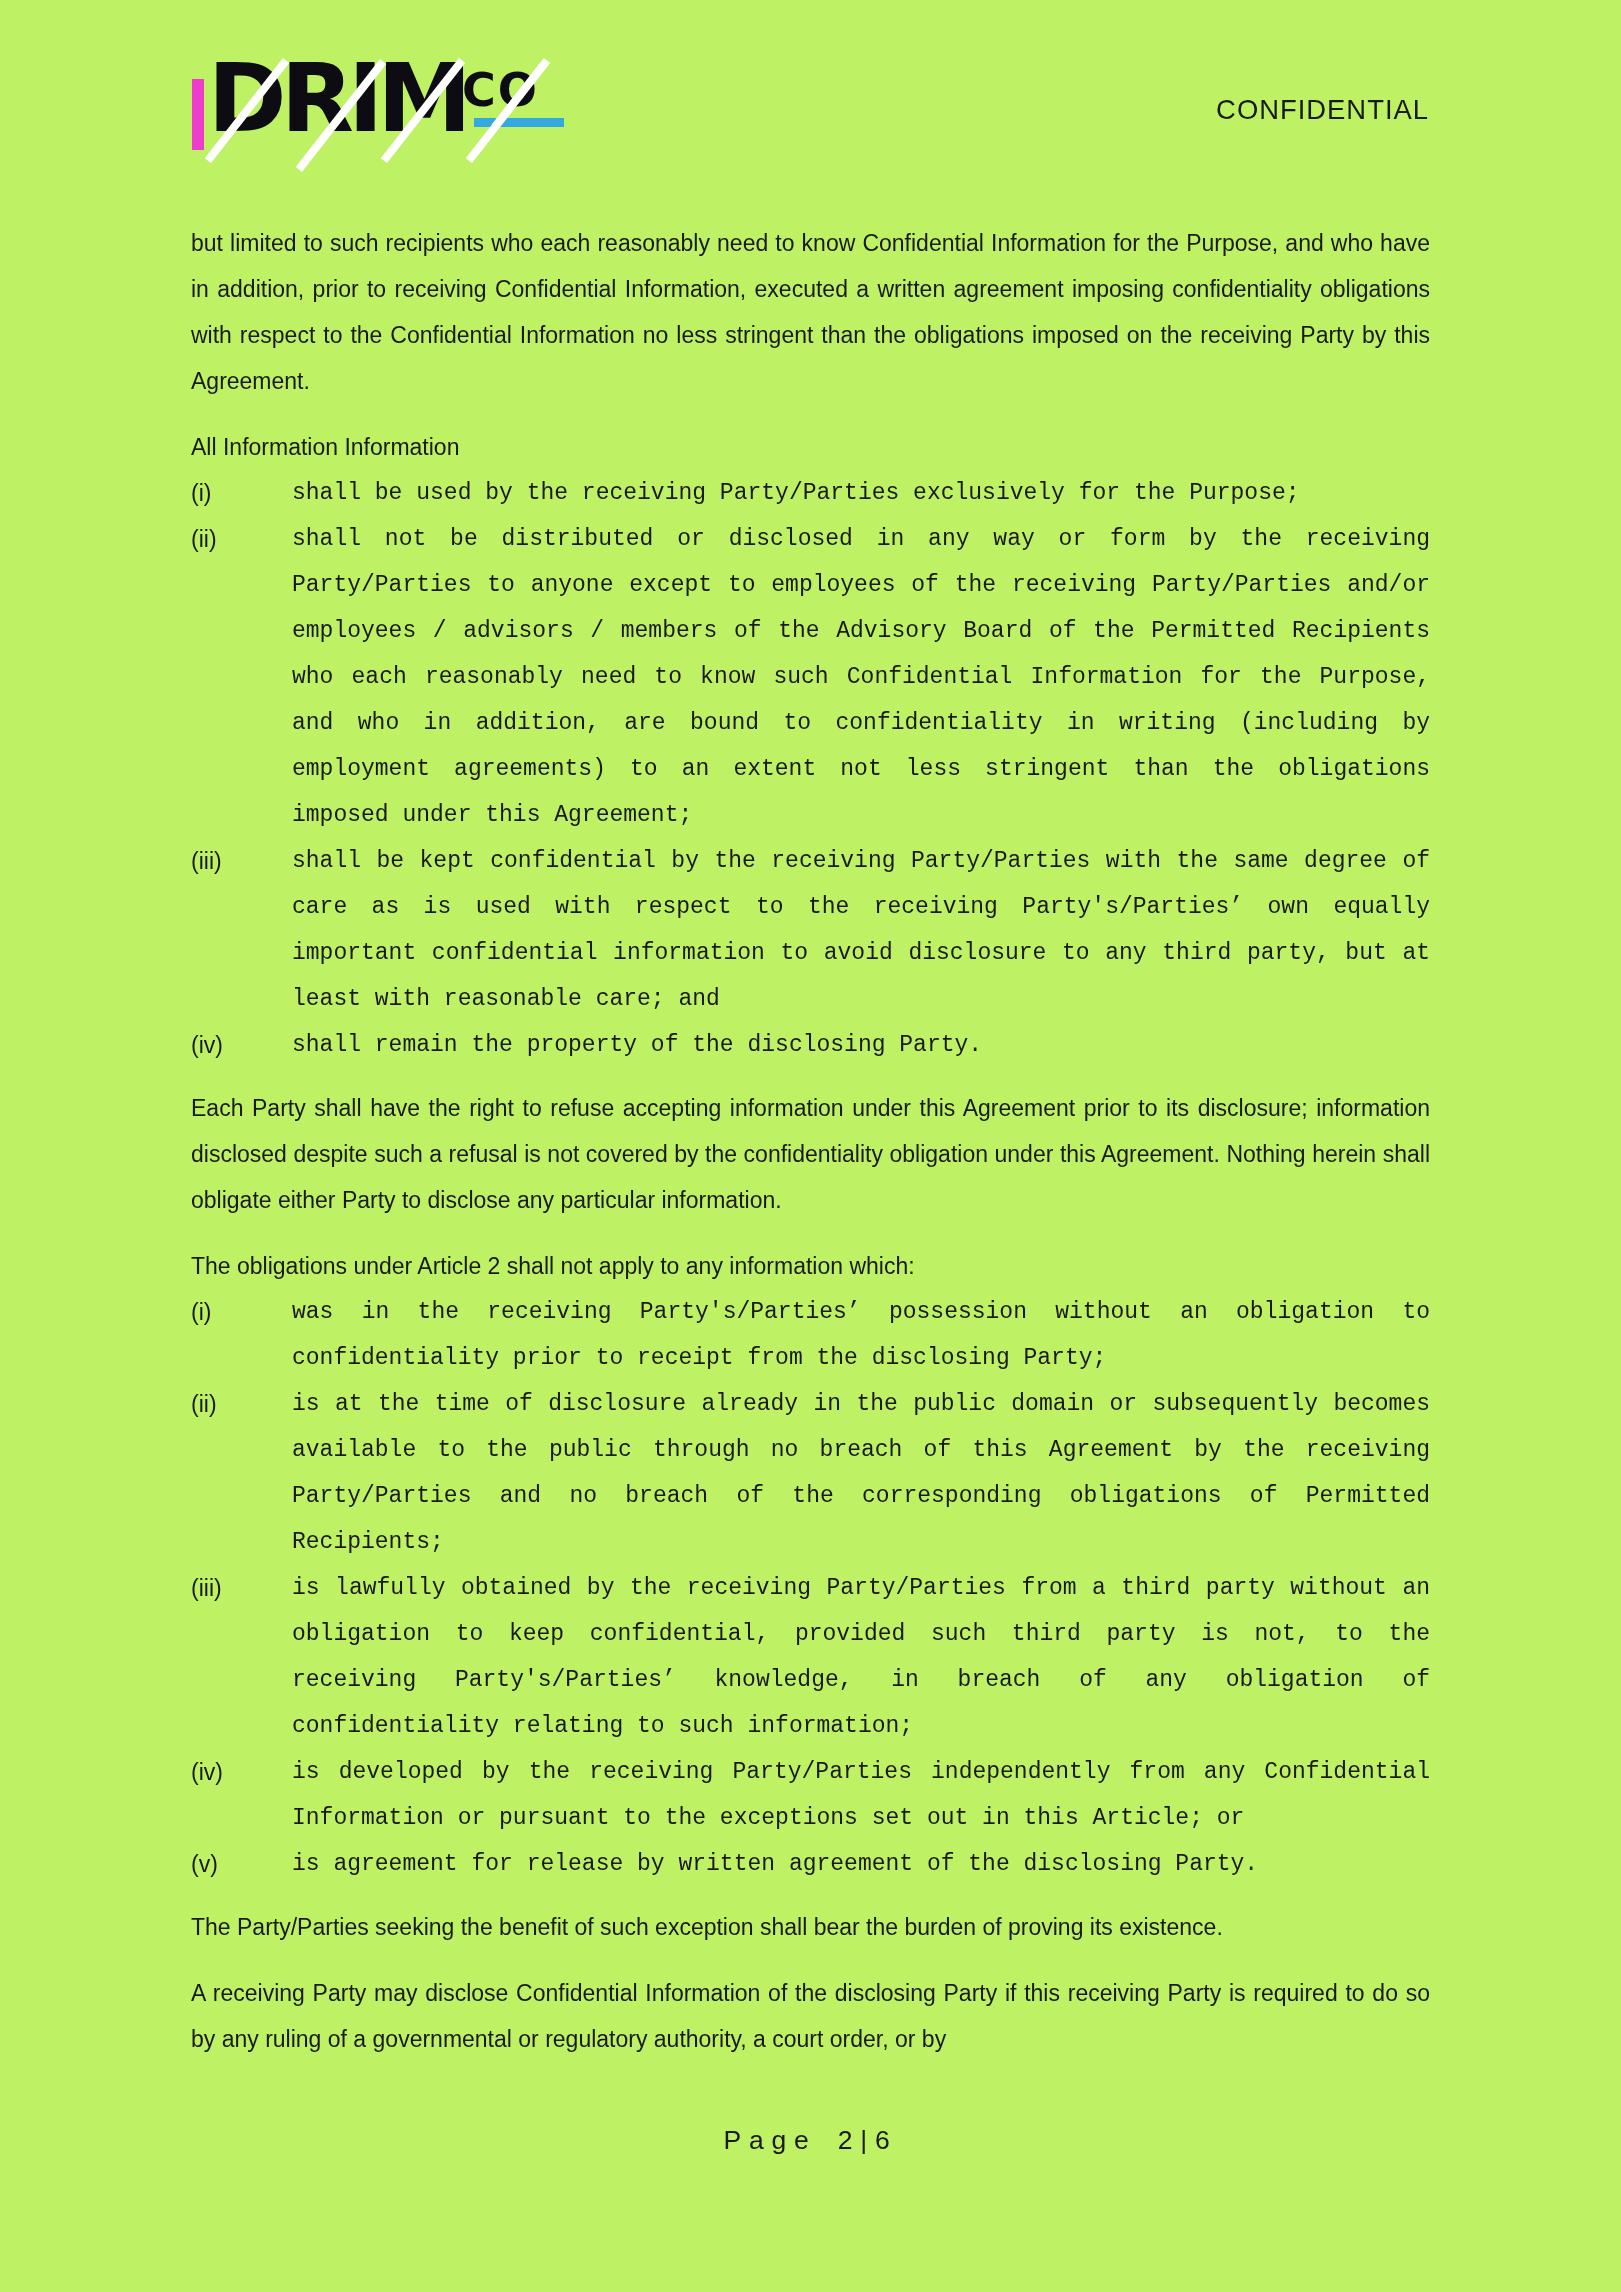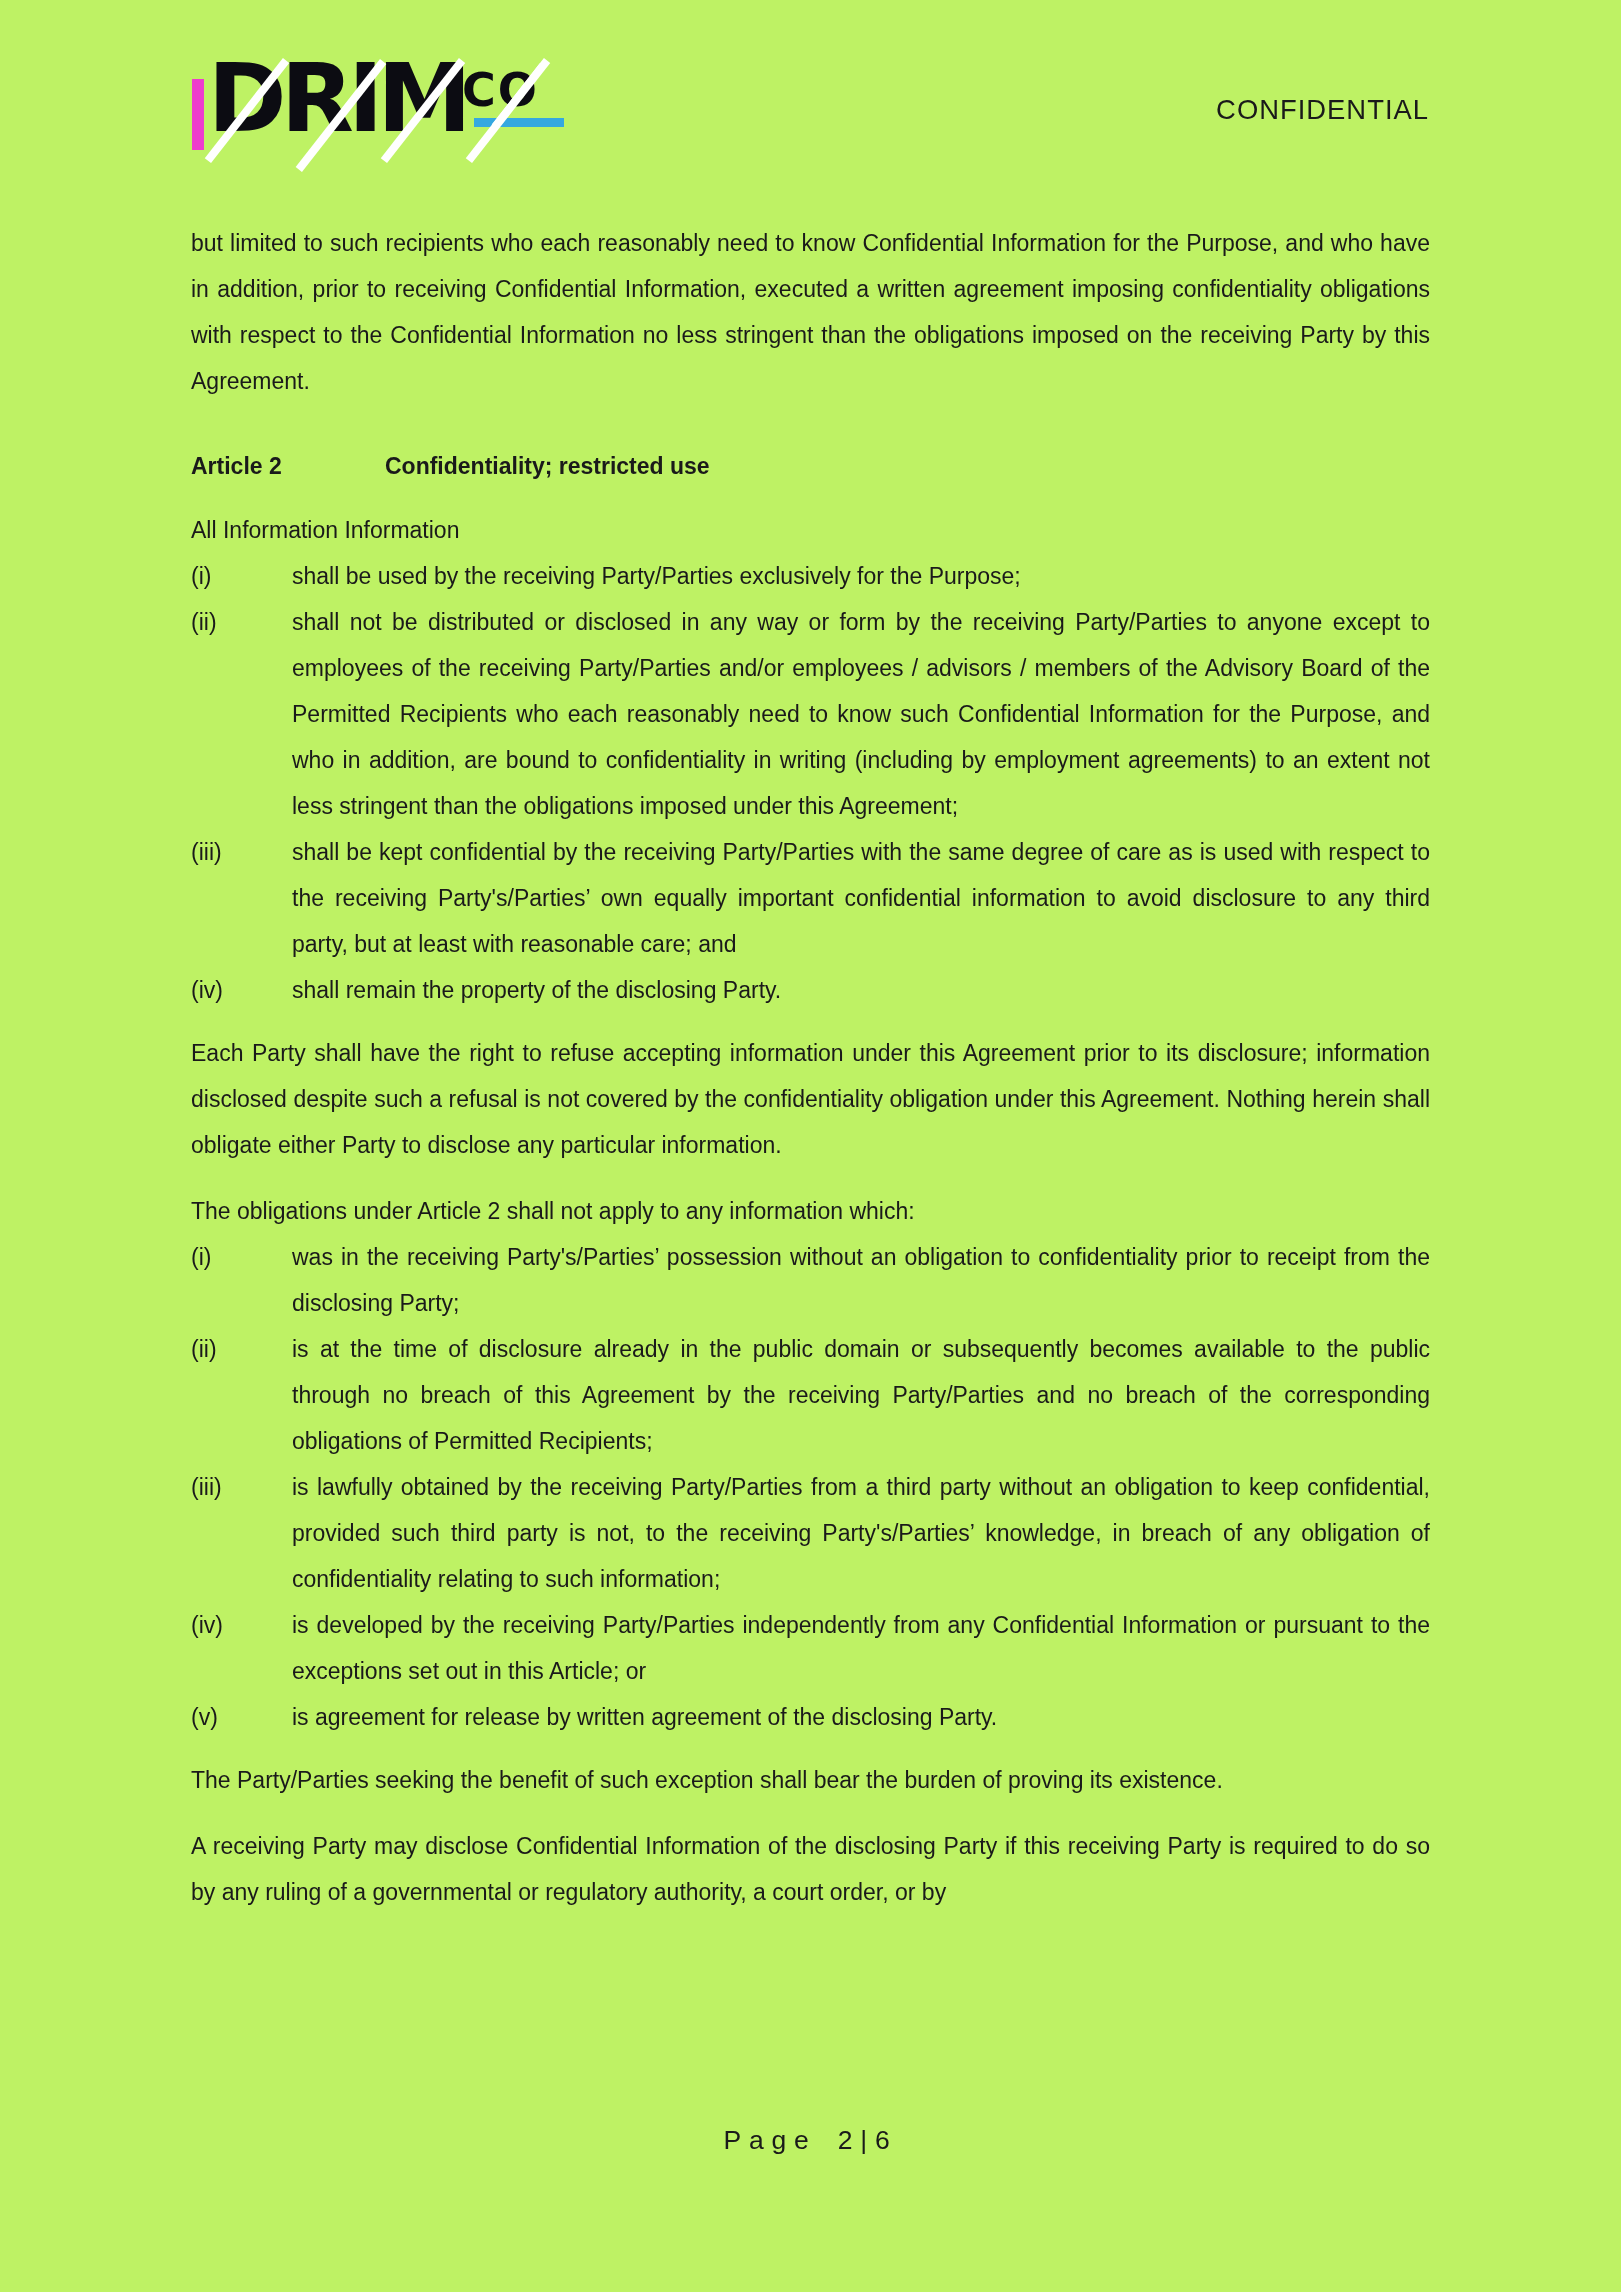--- a/index.html
+++ b/index.html
@@ -78,21 +78,21 @@
     display: flex;
     font-weight: bold;
     margin: 39px 0 17.6px 0;
     text-align: left;
   }
   .h-num { width: 194px; flex: none; }
   .lead { margin: 0; }
   .nlist { margin: 0 0 17.6px 0; }
   .list-item { display: flex; }
   .marker { width: 101px; flex: none; text-align: left; }
-  .item-text { flex: 1; text-align: justify; }
+  .item-text { flex: 1; text-align: justify; font-family: Liberation Mono, monospace; }
   .closing { margin: 0 0 19.6px 0; }
   .closing-last { margin: 0; }
 
   
   .footer {
     position: absolute; left: 0; top: 2125px;
     width: 1621px;
     text-align: center;
     font-size: 26.5px;
     letter-spacing: 7.8px;
@@ -115,24 +115,20 @@
     <i class="cut c3"></i>
     <i class="cut c4"></i>
     <i class="cut c5"></i>
   </div>
   <div class="confidential">CONFIDENTIAL</div>
 
   <div class="content">
 
     <p class="para">but limited to such recipients who each reasonably need to know Confidential Information for the Purpose, and who have in addition, prior to receiving Confidential Information, executed a written agreement imposing confidentiality obligations with respect to the Confidential Information no less stringent than the obligations imposed on the receiving Party by this Agreement.</p>
 
-    <div class="heading">
-      <span class="h-num">Article 2</span>
-      <span class="h-title">Confidentiality; restricted use</span>
-    </div>
 
     <p class="lead">All Information Information</p>
 
     <div class="nlist">
       <div class="list-item">
         <span class="marker">(i)</span>
         <span class="item-text">shall be used by the receiving Party/Parties exclusively for the Purpose;</span>
       </div>
       <div class="list-item">
         <span class="marker">(ii)</span>

